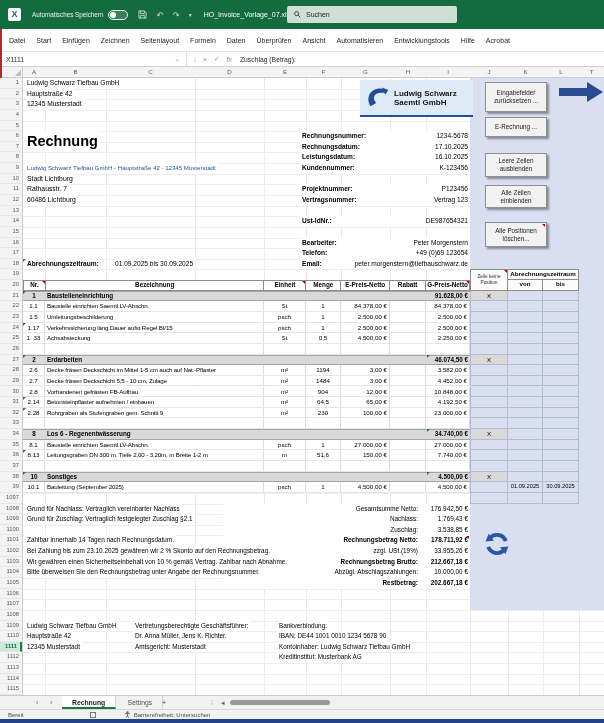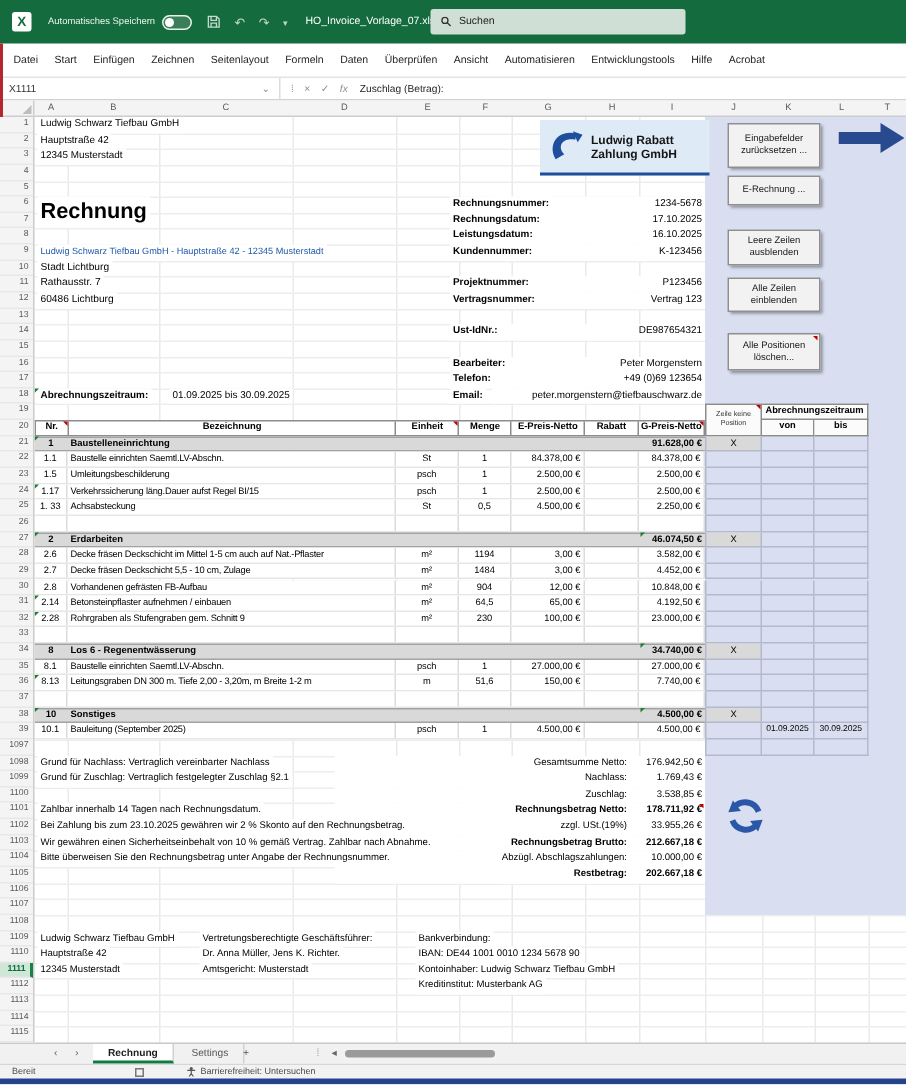--- a/index.html
+++ b/index.html
@@ -211,22 +211,22 @@
         <div style="position: absolute; white-space: nowrap; overflow: hidden; background: rgb(255, 255, 255); left: 305px; top: 180.845px; height: 10.6379px; line-height: 10.6379px; font-size: 6.6px; padding: 0px 2px; width: 142px; text-align: right;">peter.morgenstern@tiefbauschwarz.de</div>
         <div style="position: absolute; white-space: nowrap; overflow: hidden; background: rgb(255, 255, 255); left: 277px; top: 180.845px; height: 10.6379px; line-height: 10.6379px; font-size: 6.6px; padding: 0px 2px; font-weight: bold;">Email:</div>
         <div style="position: absolute; white-space: nowrap; overflow: hidden; background: rgb(255, 255, 255); left: 2px; top: 180.845px; height: 10.6379px; line-height: 10.6379px; font-size: 6.6px; padding: 0px 2px; font-weight: bold;">Abrechnungszeitraum:</div>
         <div style="position: absolute; white-space: nowrap; overflow: hidden; background: rgb(255, 255, 255); left: 90px; top: 180.845px; height: 10.6379px; line-height: 10.6379px; font-size: 6.6px; padding: 0px 2px;">01.09.2025 bis 30.09.2025</div>
         <div style="position: absolute; left: 337px; top: 2px; width: 113px; height: 37px; background: rgb(223, 234, 247); border-bottom: 2.5px solid rgb(31, 78, 156); display: flex; align-items: center; padding: 0px 4px;">
           <svg width="26" height="26" viewBox="0 0 32 32">
             <path d="M25 5 C9 1 1 15 8 26 L15 22 C9 16 13 8 24 10 Z" fill="#1f4e9c"></path>
             <path d="M22 3 l8 3 -4 6 z" fill="#1f4e9c"></path>
           </svg>
           <div style="margin-left: 4px; font-weight: bold; font-size: 8px; line-height: 9px; color: rgb(21, 21, 21);">
-            <div>Ludwig Rabatt</div>
-            <div>Zahlung GmbH</div>
+            <div>Ludwig Schwarz</div>
+            <div>Saemtl GmbH</div>
           </div>
         </div>
         <div style="position: absolute; left: 536px; top: 4px; width: 44px; height: 20px;"><svg width="44" height="20" viewBox="0 0 44 20">
             <polygon points="0,6 28,6 28,0 44,10 28,20 28,14 0,14" fill="#2a4a8f"></polygon>
           </svg></div>
         <div class="btn" style="top: 4px; height: 30px;">Eingabefelder zurücksetzen ...</div>
         <div class="btn" style="top: 39px; height: 20px;">E-Rechnung ...</div>
         <div class="btn" style="top: 75px; height: 24px;">Leere Zeilen ausblenden</div>
         <div class="btn" style="top: 107px; height: 23px;">Alle Zeilen einblenden</div>
         <div class="btn" style="top: 144px; height: 25px;">Alle Positionen löschen...</div>

